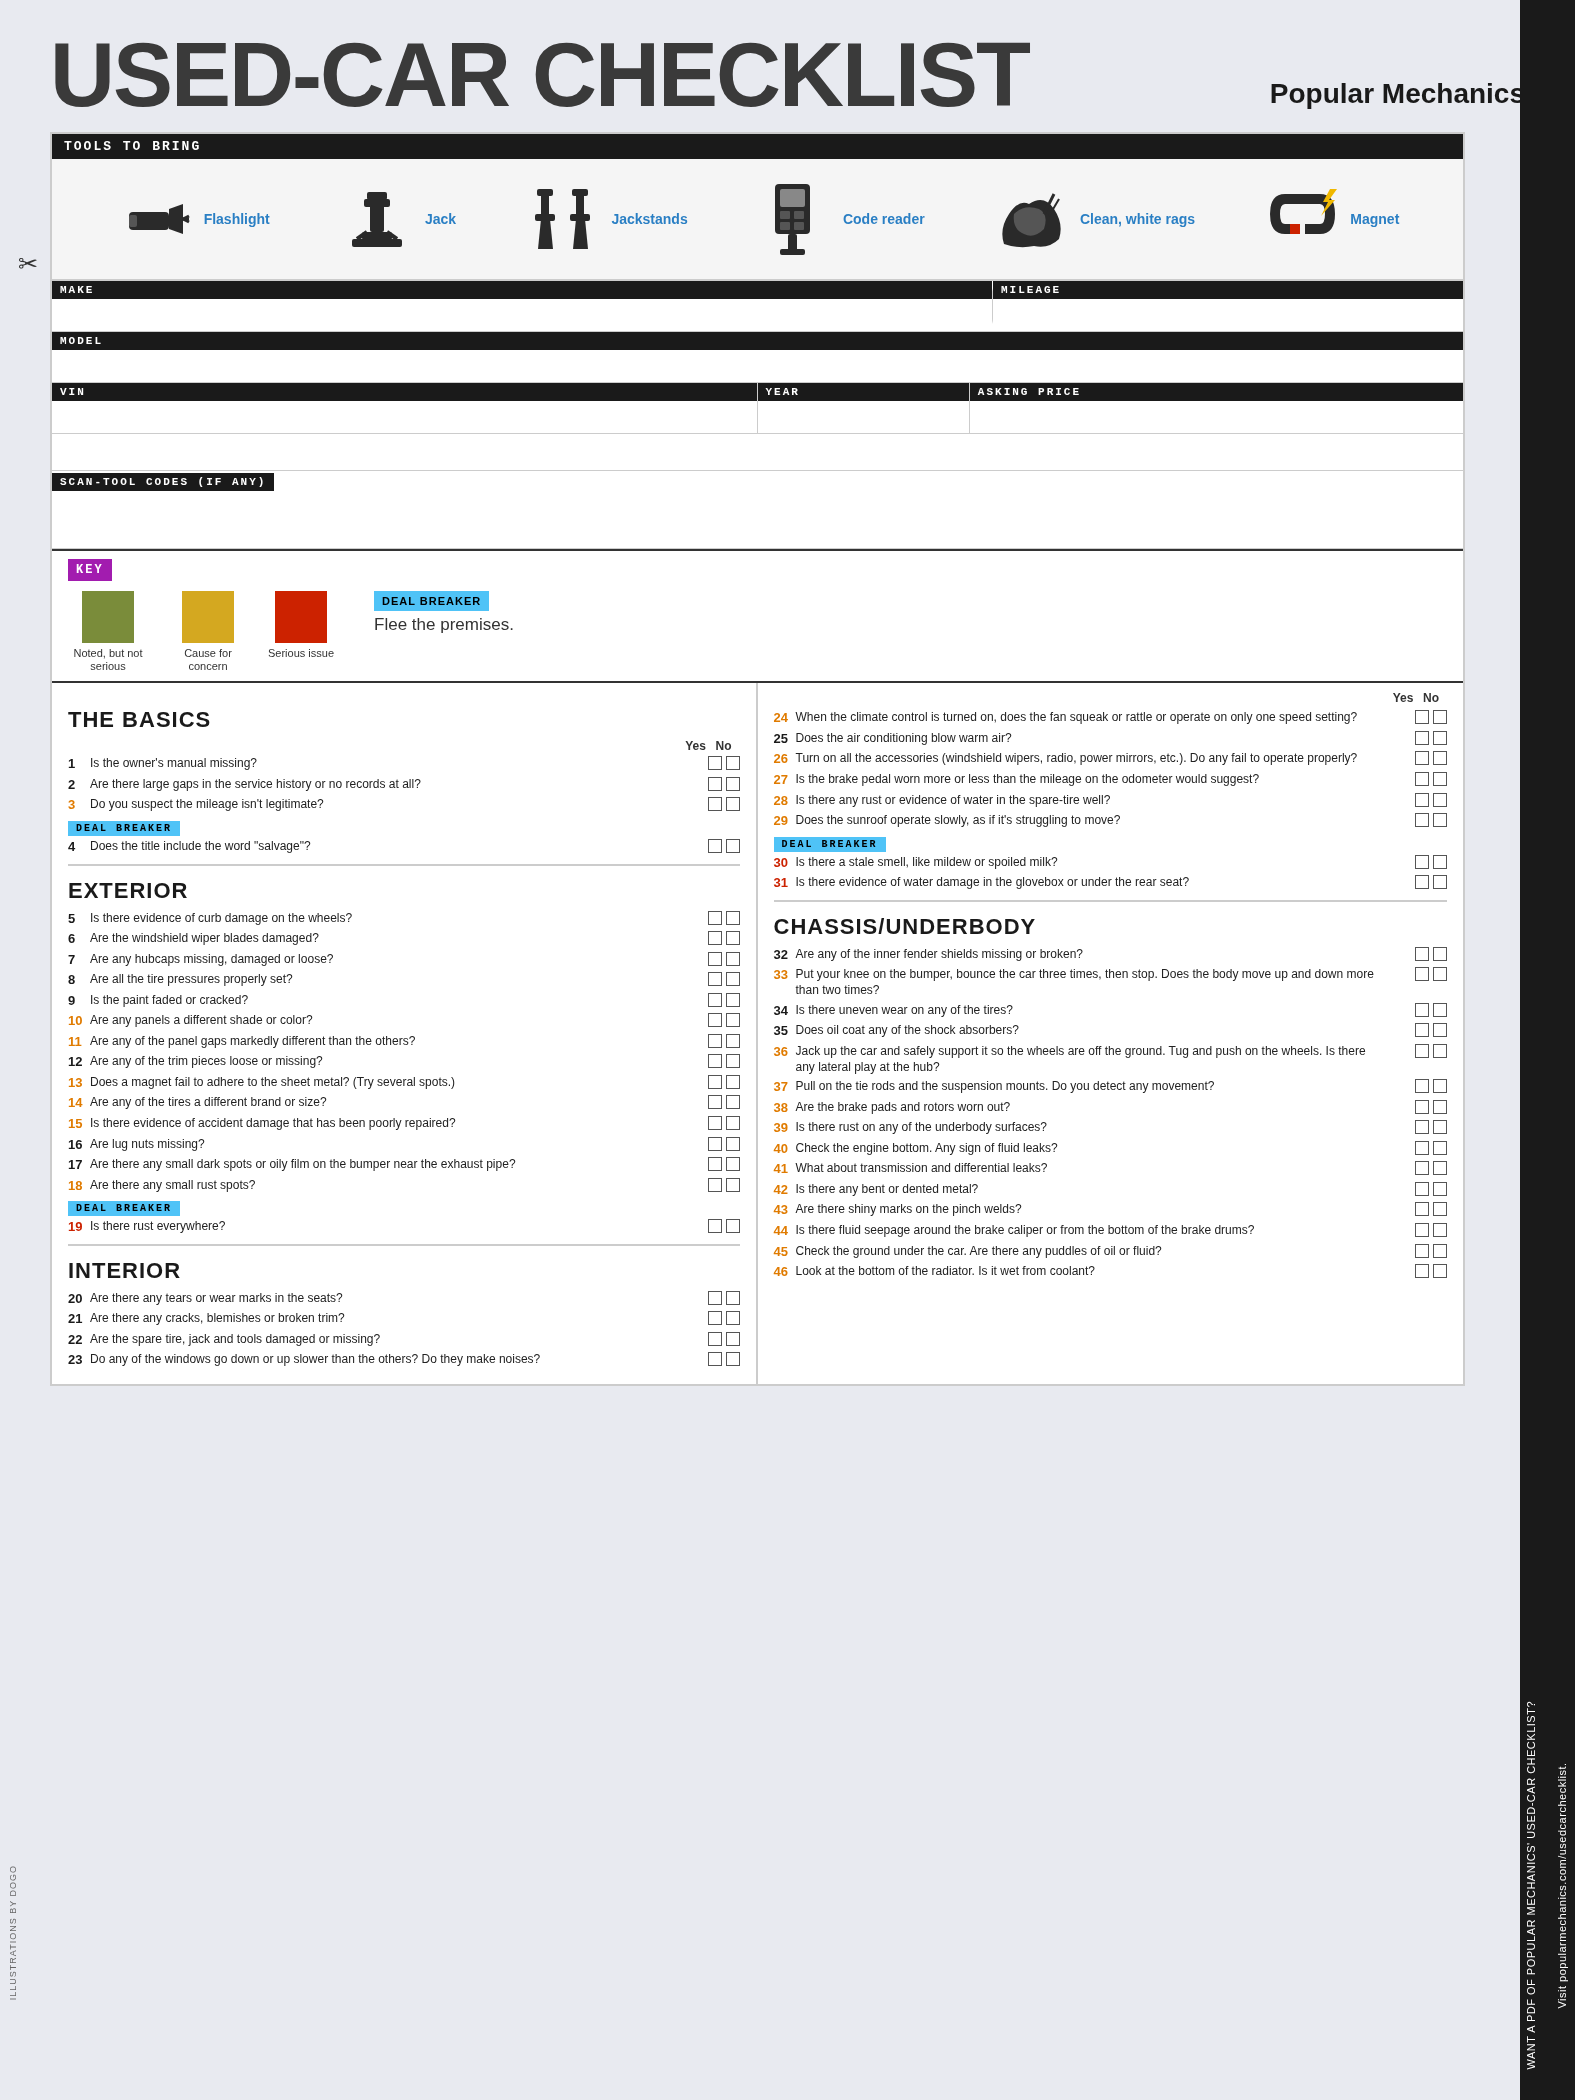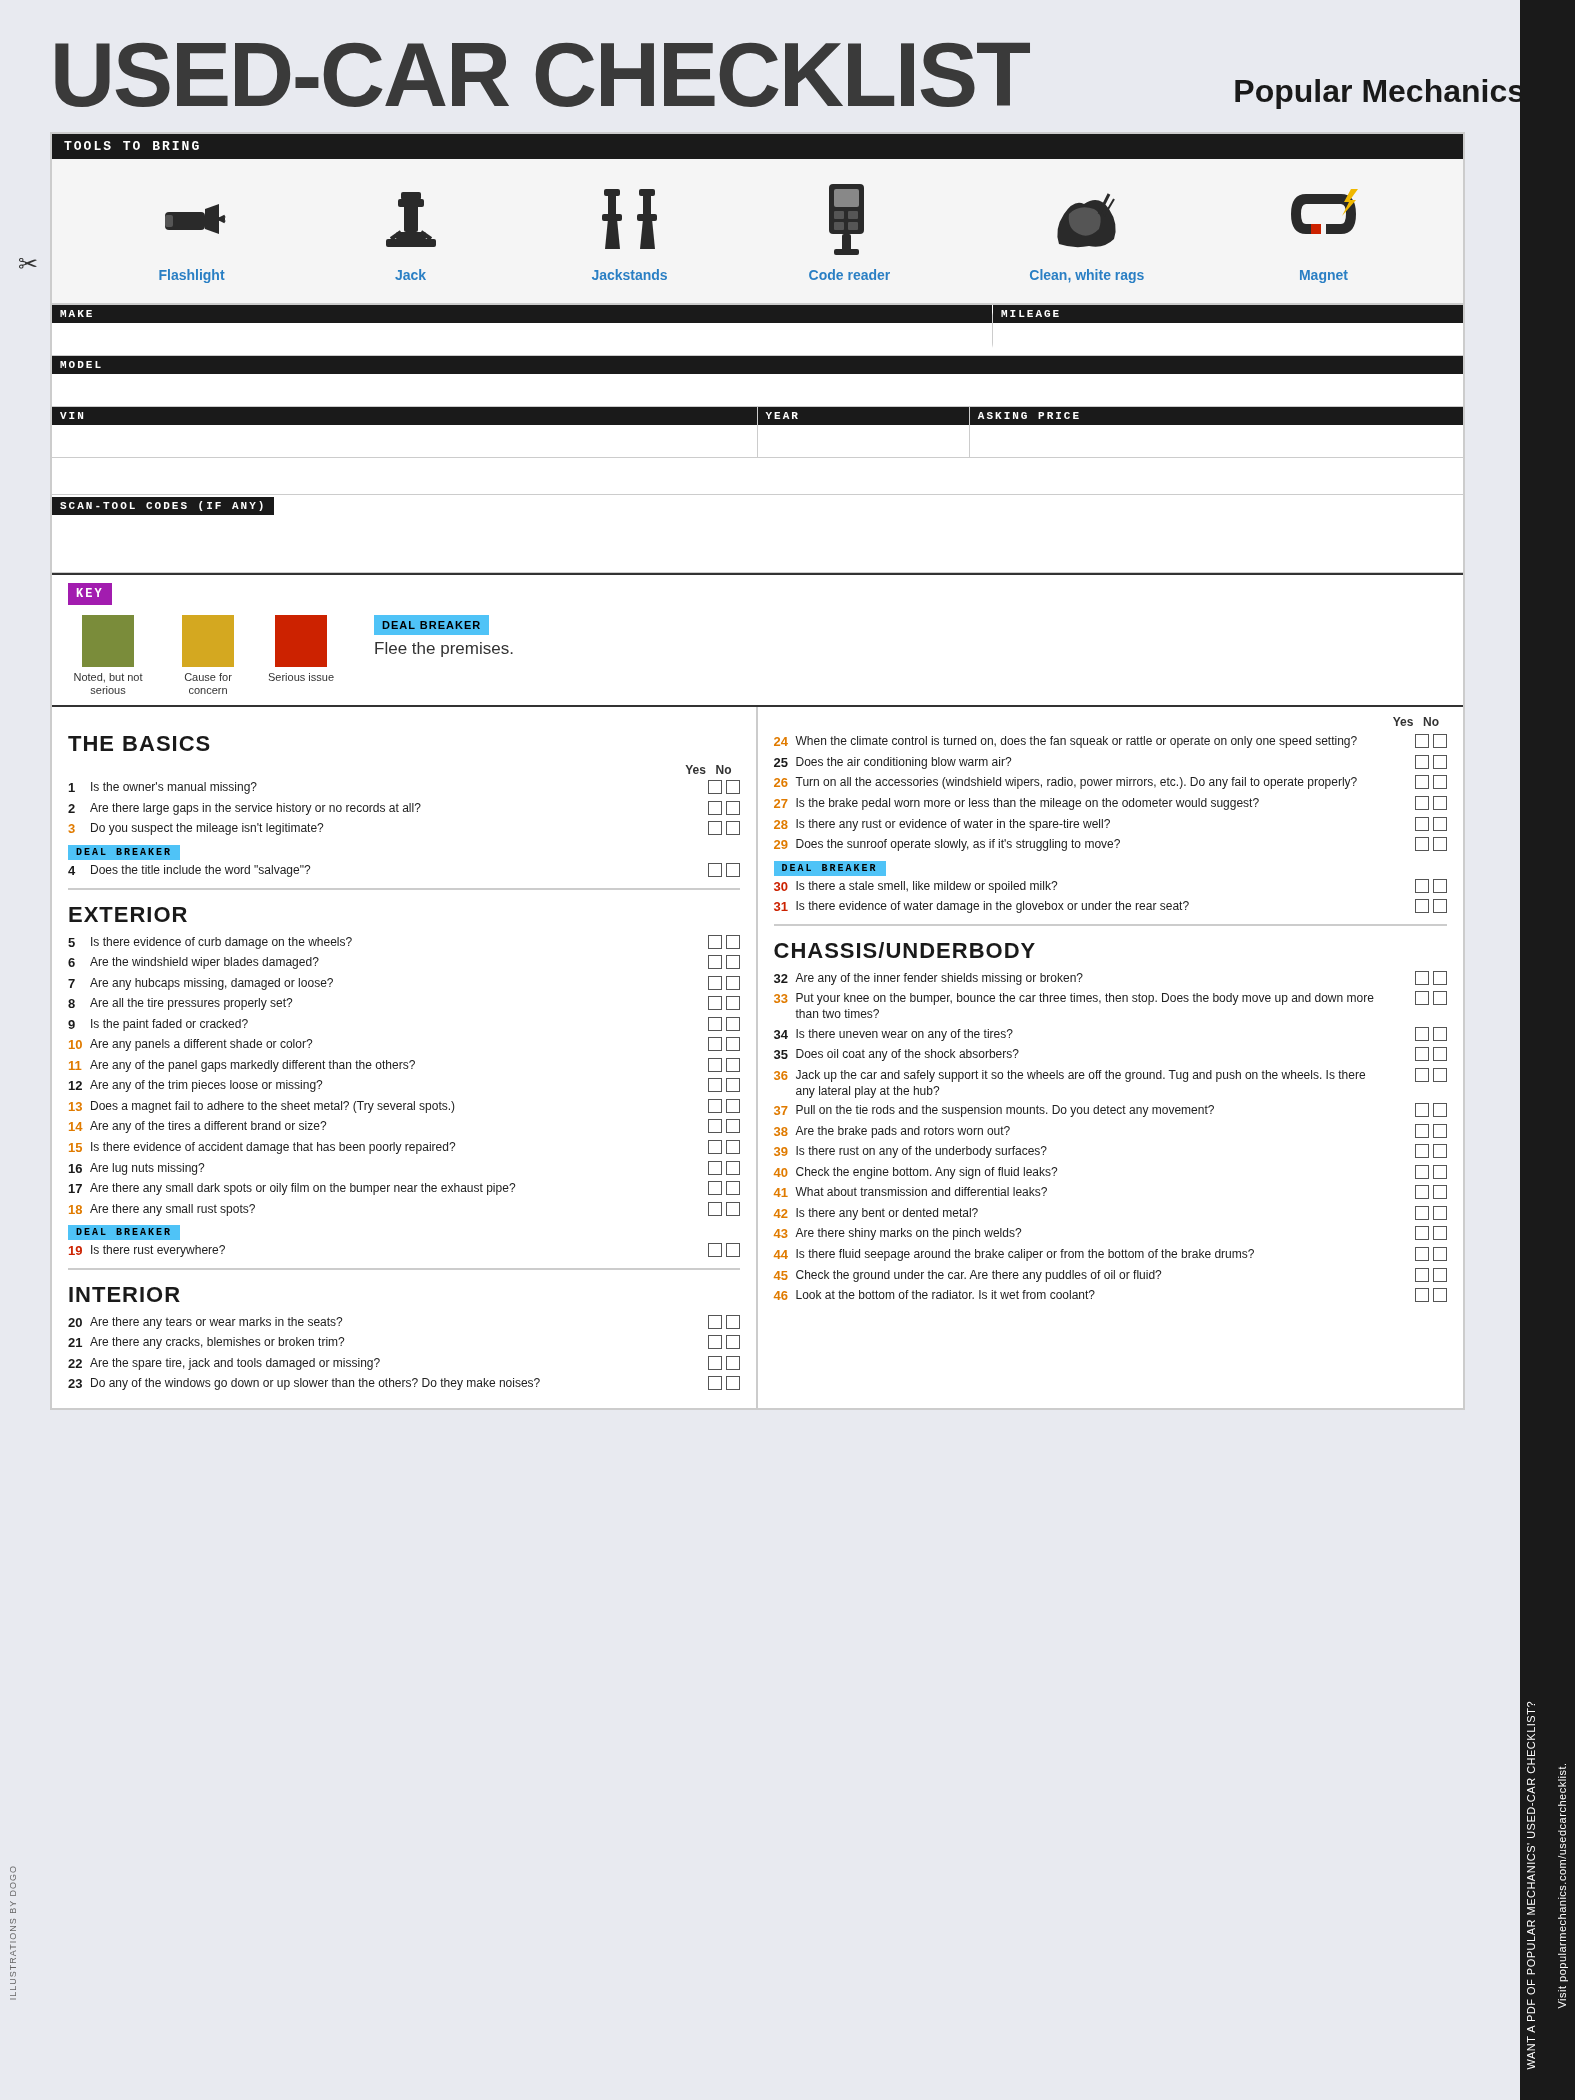--- a/index.html
+++ b/index.html
@@ -51,21 +51,21 @@
     }
     .main-title {
       font-size: 90px;
       font-weight: 900;
       color: #3a3a3a;
       letter-spacing: -2px;
       line-height: 1;
       text-transform: uppercase;
     }
     .brand-name {
-      font-size: 32px;
+      font-size: 28px;
       font-weight: 900;
       color: #1a1a1a;
       text-align: right;
       padding-bottom: 10px;
     }
 
     
     .content-box {
       background: #fff;
       border: 2px solid #ccc;
@@ -86,21 +86,20 @@
     .tools-grid {
       display: flex;
       justify-content: space-around;
       align-items: center;
       padding: 20px 30px;
       background: #f5f5f5;
       border-bottom: 2px solid #ccc;
     }
     .tool-item {
       display: flex;
-      flex-direction: column;
       align-items: center;
       gap: 8px;
     }
     .tool-icon {
       width: 80px;
       height: 80px;
       display: flex;
       align-items: center;
       justify-content: center;
       color: #3a3a3a;

